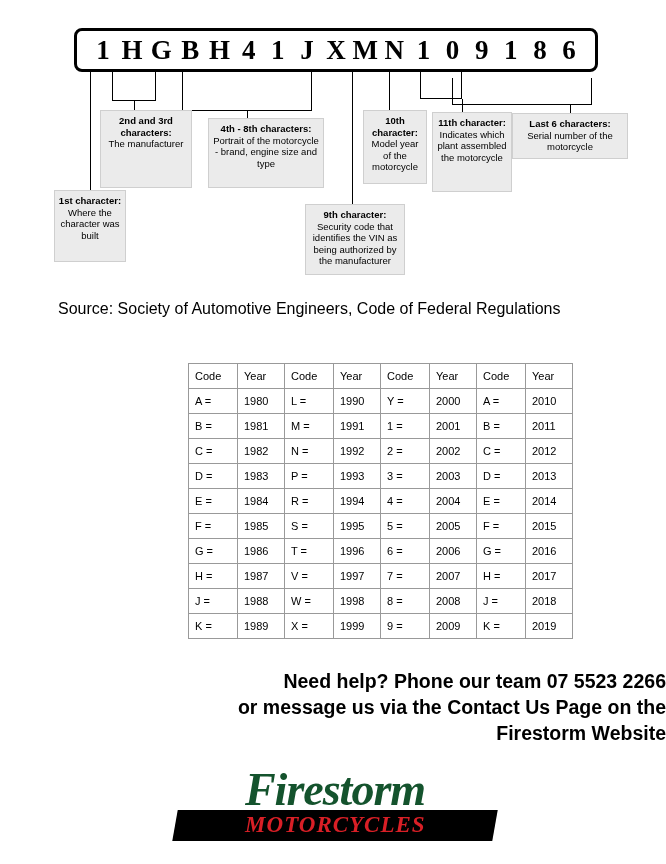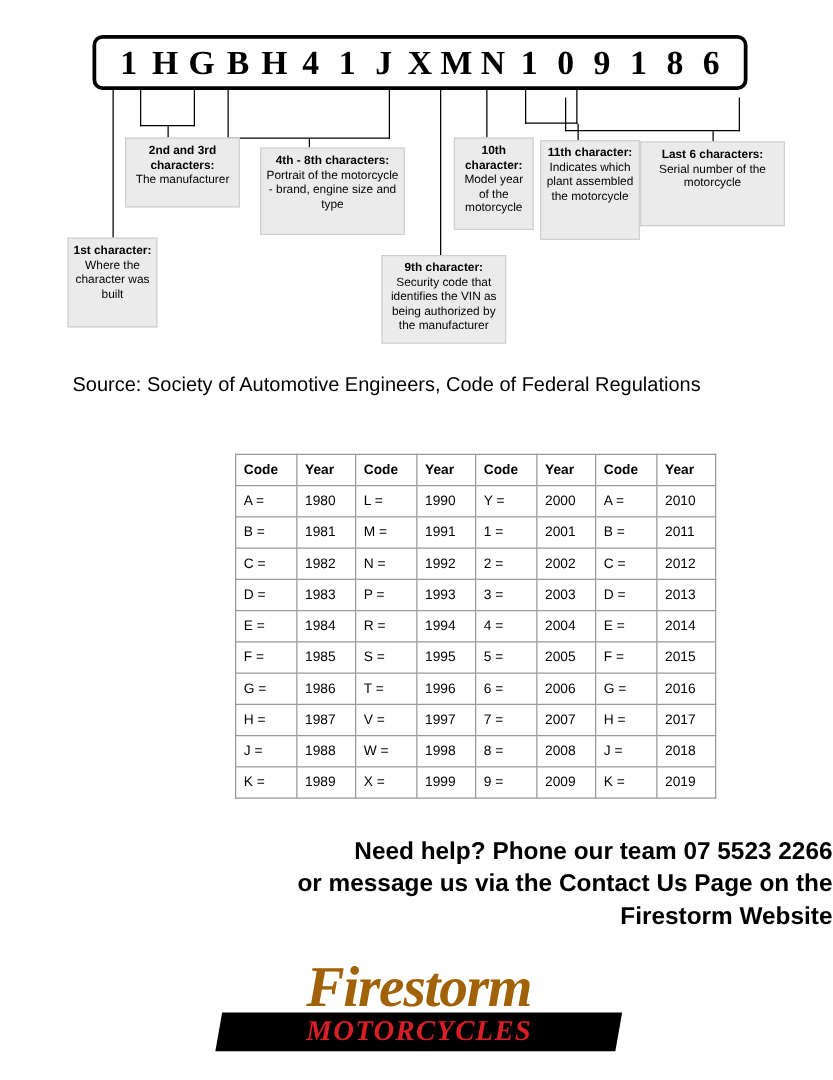--- a/index.html
+++ b/index.html
@@ -77,21 +77,21 @@
   }
   #code-table td,#code-table th{
     border:1px solid #999;
     padding:3px 6px;
     height:18px;
     text-align:left;
     font-weight:normal;
     background:#fff;
     white-space:nowrap;
   }
-  #code-table th{font-weight:bold;margin-top:36px;}
+  #code-table th{font-weight:normal;margin-top:36px;}
   #code-table td.code,#code-table th.code{width:36px;}
   #code-table td.year,#code-table th.year{width:34px;}
 
   
   #help{
     position:absolute;
     left:0; top:668px;
     width:666px;
     text-align:right;
     font-size:19.5px;
@@ -103,21 +103,21 @@
   #logo{
     position:absolute;
     left:175px; top:766px;
     width:320px; height:88px;
   }
   #logo .logo-top{
     font-family:"Liberation Serif", serif;
     font-style:italic;
     font-weight:bold;
     font-size:46px;
-    color:#a16207;
+    color:#14532d;
     letter-spacing:-1px;
     text-align:center;
     line-height:48px;
   }
   #logo .logo-bottom{
     margin-top:-4px;
     background:#000;
     transform:skewX(-10deg);
     text-align:center;
     padding:2px 0 3px 0;
@@ -172,21 +172,21 @@
 <div class="vline" style="left:462px;top:99px;height:14px;"></div>
 
 <div class="bracket" style="left:452px;top:78px;width:140px;height:27px;"></div>
 <div class="vline" style="left:570px;top:105px;height:9px;"></div>
 
 <div class="note" style="left:54px;top:190px;width:72px;height:72px;">
   <span class="hd">1st character:</span>
   <span>Where the character was built</span>
 </div>
 
-<div class="note" style="left:100px;top:110px;width:92px;height:56px;">
+<div class="note" style="left:100px;top:110px;width:92px;height:78px;">
   <span class="hd">2nd and 3rd characters:</span>
   <span>The manufacturer</span>
 </div>
 
 <div class="note" style="left:208px;top:118px;width:116px;height:70px;">
   <span class="hd">4th - 8th characters:</span>
   <span>Portrait of the motorcycle - brand, engine size and type</span>
 </div>
 
 <div class="note" style="left:305px;top:204px;width:100px;height:71px;">
@@ -197,21 +197,21 @@
 <div class="note" style="left:363px;top:110px;width:64px;height:74px;">
   <span class="hd">10th character:</span>
   <span>Model year of the motorcycle</span>
 </div>
 
 <div class="note" style="left:432px;top:112px;width:80px;height:80px;">
   <span class="hd">11th character:</span>
   <span>Indicates which plant assembled the motorcycle</span>
 </div>
 
-<div class="note" style="left:512px;top:113px;width:116px;height:68px;">
+<div class="note" style="left:512px;top:113px;width:116px;height:46px;">
   <span class="hd">Last 6 characters:</span>
   <span>Serial number of the motorcycle</span>
 </div>
 
 <div id="source">Source:  Society of Automotive Engineers, Code of Federal Regulations</div>
 
 <table id="code-table">
   <thead>
     <tr>
       <th class="code">Code</th>

